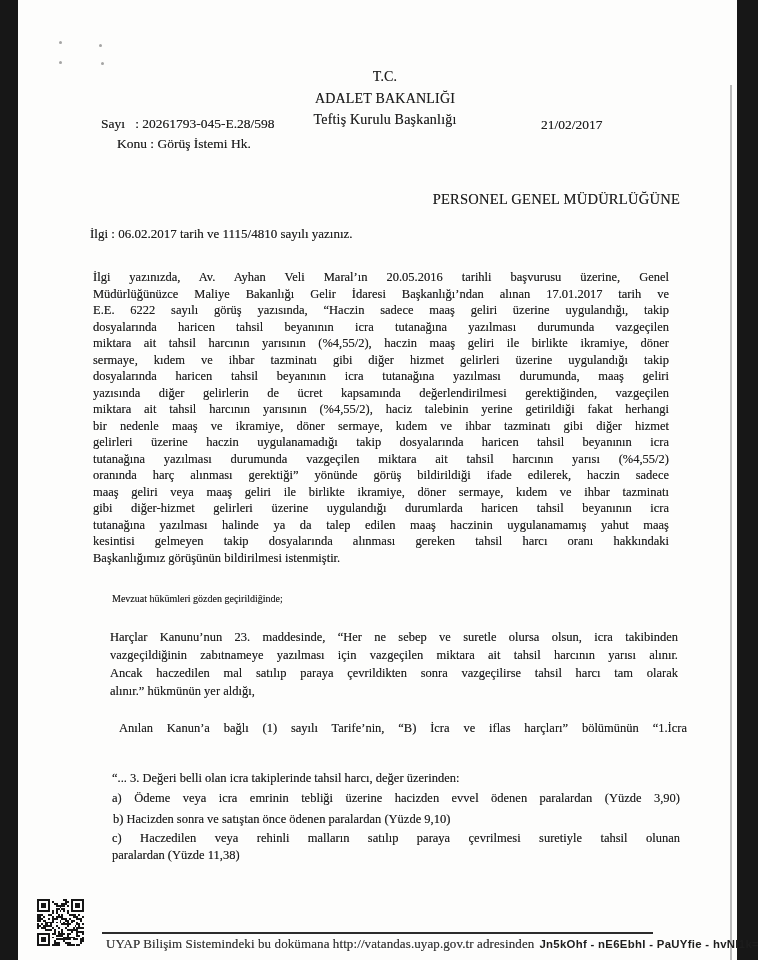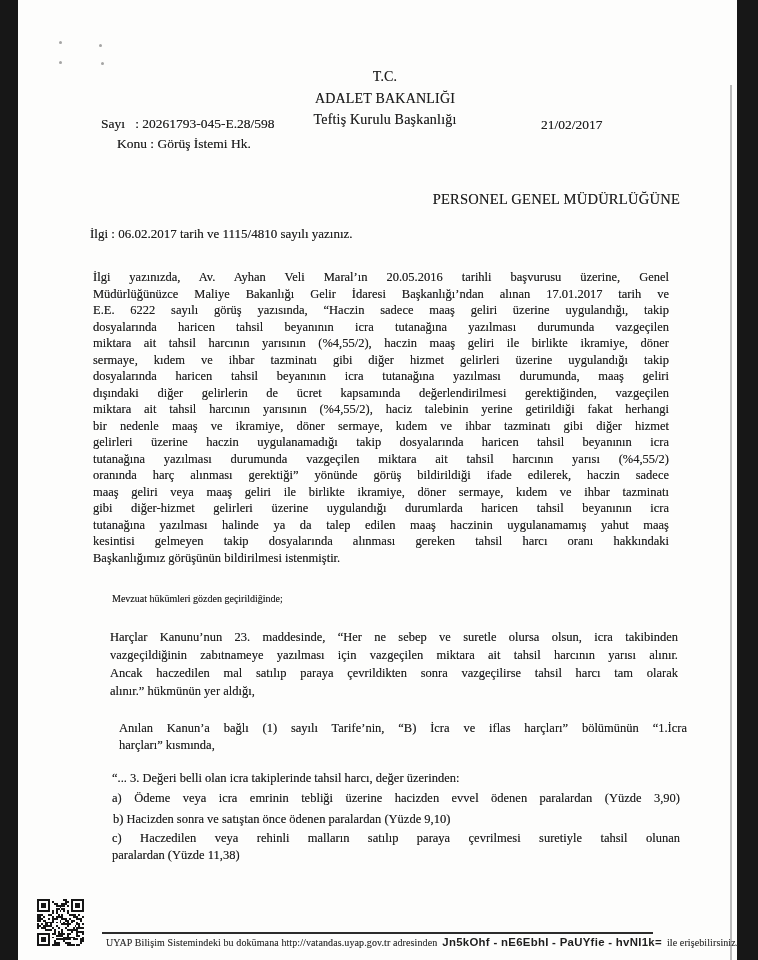--- a/index.html
+++ b/index.html
@@ -42,21 +42,21 @@
   .intro{left:112px;top:770px;}
   .item-a{left:112px;top:790px;width:568px;text-align:justify;text-align-last:justify;}
   .item-b{left:113px;top:811px;}
   .item-c{left:112px;top:830px;width:568px;}
   
   .qr{position:absolute;left:37px;top:899px;width:47px;height:47px;}
   .qr svg{display:block;width:47px;height:47px;}
   .footer-rule{position:absolute;left:102px;top:932px;width:551px;height:2px;background:#2c2c2c;}
   .footer-text{position:absolute;left:106px;top:936px;width:560px;display:flex;
     align-items:baseline;gap:5px;white-space:nowrap;}
-  .f-small{font-size:10px;color:#383838;letter-spacing:.1px;}
+  .f-small{font-size:13px;color:#383838;letter-spacing:.1px;}
   .f-code{font-family:"Liberation Sans","DejaVu Sans",sans-serif;font-size:11.4px;
     color:#1d1d1d;letter-spacing:.3px;font-weight:bold;text-shadow:none;}
 </style>
 </head>
 <body>
 
 <div class="page">
 
   <div class="edge left"></div>
   <div class="edge right"></div>
@@ -80,42 +80,41 @@
   <div class="reference">İlgi : 06.02.2017 tarih ve 1115/4810 sayılı yazınız.</div>
 
   <div class="para p1">
       <div class="line">İlgi yazınızda, Av. Ayhan Veli Maral’ın 20.05.2016 tarihli başvurusu üzerine, Genel</div>
       <div class="line">Müdürlüğünüzce Maliye Bakanlığı Gelir İdaresi Başkanlığı’ndan alınan 17.01.2017 tarih ve</div>
       <div class="line">E.E. 6222 sayılı görüş yazısında, “Haczin sadece maaş geliri üzerine uygulandığı, takip</div>
       <div class="line">dosyalarında haricen tahsil beyanının icra tutanağına yazılması durumunda vazgeçilen</div>
       <div class="line">miktara ait tahsil harcının yarısının (%4,55/2), haczin maaş geliri ile birlikte ikramiye, döner</div>
       <div class="line">sermaye, kıdem ve ihbar tazminatı gibi diğer hizmet gelirleri üzerine uygulandığı takip</div>
       <div class="line">dosyalarında haricen tahsil beyanının icra tutanağına yazılması durumunda, maaş geliri</div>
-      <div class="line">dışındaki diğer gelirlerin de ücret kapsamında değerlendirilmesi gerektiğinden, vazgeçilen</div>
+      <div class="line">yazısında diğer gelirlerin de ücret kapsamında değerlendirilmesi gerektiğinden, vazgeçilen</div>
       <div class="line">miktara ait tahsil harcının yarısının (%4,55/2), haciz talebinin yerine getirildiği fakat herhangi</div>
       <div class="line">bir nedenle maaş ve ikramiye, döner sermaye, kıdem ve ihbar tazminatı gibi diğer hizmet</div>
       <div class="line">gelirleri üzerine haczin uygulanamadığı takip dosyalarında haricen tahsil beyanının icra</div>
       <div class="line">tutanağına yazılması durumunda vazgeçilen miktara ait tahsil harcının yarısı (%4,55/2)</div>
       <div class="line">oranında harç alınması gerektiği” yönünde görüş bildirildiği ifade edilerek, haczin sadece</div>
       <div class="line">maaş geliri veya maaş geliri ile birlikte ikramiye, döner sermaye, kıdem ve ihbar tazminatı</div>
       <div class="line">gibi diğer-hizmet gelirleri üzerine uygulandığı durumlarda haricen tahsil beyanının icra</div>
       <div class="line">tutanağına yazılması halinde ya da talep edilen maaş haczinin uygulanamamış yahut maaş</div>
       <div class="line">kesintisi gelmeyen takip dosyalarında alınması gereken tahsil harcı oranı hakkındaki</div>
       <div class="line last">Başkanlığımız görüşünün bildirilmesi istenmiştir.</div>
     </div>
   <div class="single p2">Mevzuat hükümleri gözden geçirildiğinde;</div>
   <div class="para p3">
       <div class="line">Harçlar Kanunu’nun 23. maddesinde, “Her ne sebep ve suretle olursa olsun, icra takibinden</div>
       <div class="line">vazgeçildiğinin zabıtnameye yazılması için vazgeçilen miktara ait tahsil harcının yarısı alınır.</div>
       <div class="line">Ancak haczedilen mal satılıp paraya çevrildikten sonra vazgeçilirse tahsil harcı tam olarak</div>
       <div class="line last">alınır.” hükmünün yer aldığı,</div>
     </div>
   <div class="para p4">
       <div class="line">Anılan Kanun’a bağlı (1) sayılı Tarife’nin, “B) İcra ve iflas harçları” bölümünün “1.İcra</div>
-      <div class="line last">harçları” kısmında,</div>
     </div>
 
   <div class="single intro">“... 3. Değeri belli olan icra takiplerinde tahsil harcı, değer üzerinden:</div>
   <div class="single item-a">a) Ödeme veya icra emrinin tebliği üzerine hacizden evvel ödenen paralardan (Yüzde 3,90)</div>
   <div class="single item-b">b) Hacizden sonra ve satıştan önce ödenen paralardan (Yüzde 9,10)</div>
   <div class="para item-c">
       <div class="line">c) Haczedilen veya rehinli malların satılıp paraya çevrilmesi suretiyle tahsil olunan</div>
       <div class="line last">paralardan (Yüzde 11,38)</div>
     </div>
 

